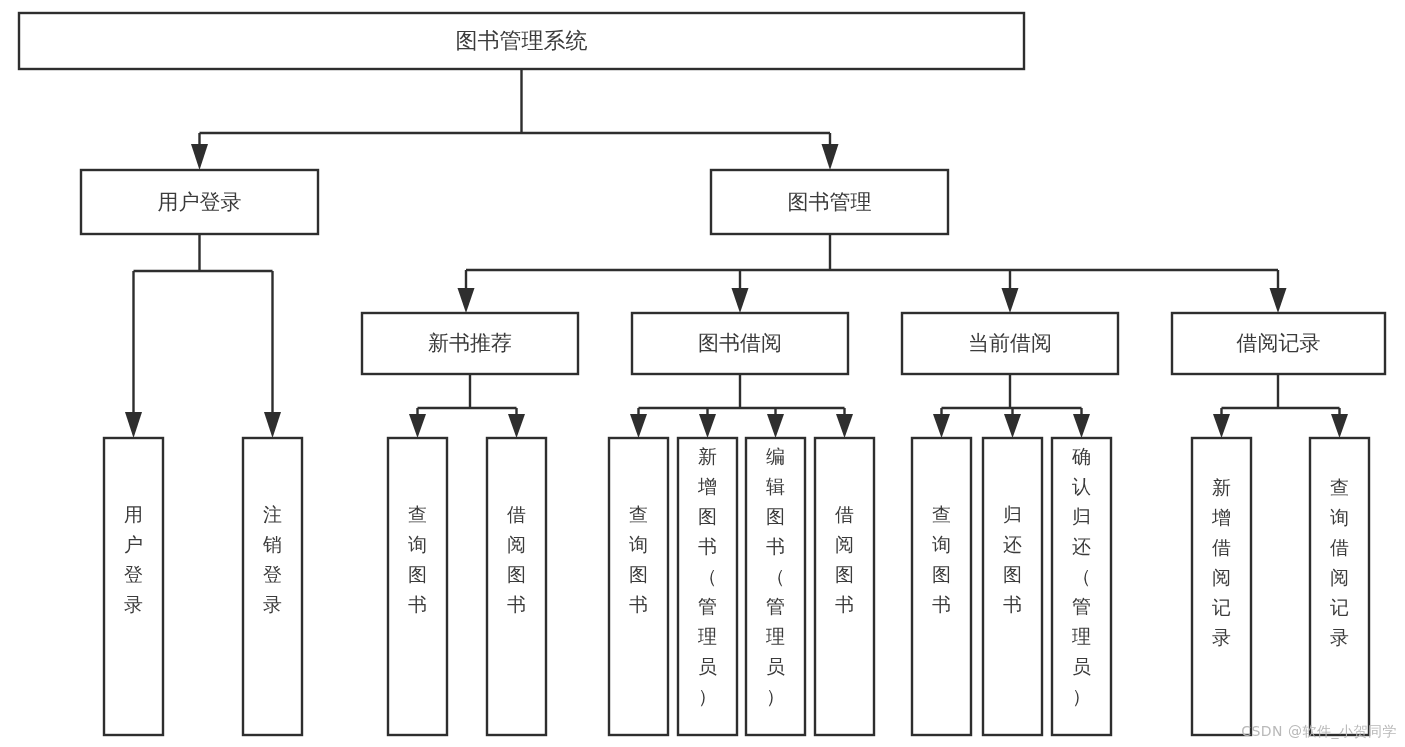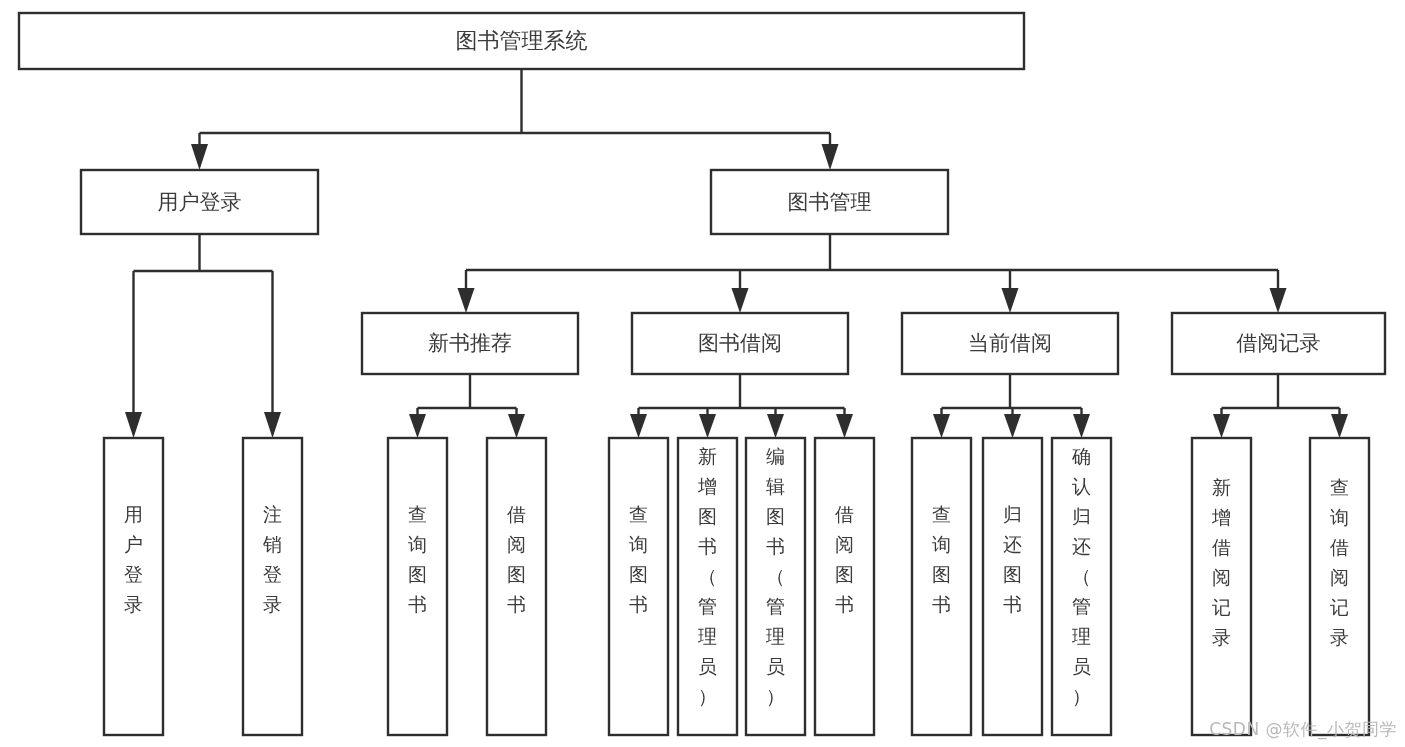--- a/index.html
+++ b/index.html
@@ -47,21 +47,21 @@
   }
   .arrow-head {
     fill: #2e2e2e;
     stroke: none;
   }
   .watermark {
     position: absolute;
     right: 8px;
     bottom: 6px;
     font-family: "DejaVu Sans", "Liberation Sans", sans-serif;
-    font-size: 17px;
+    font-size: 14px;
     color: #b9b9b9;
     white-space: nowrap;
     letter-spacing: 0.5px;
     pointer-events: none;
   }
 </style>
 </head>
 <body>
 
 <svg id="diagram" viewBox="0 0 1405 747">

